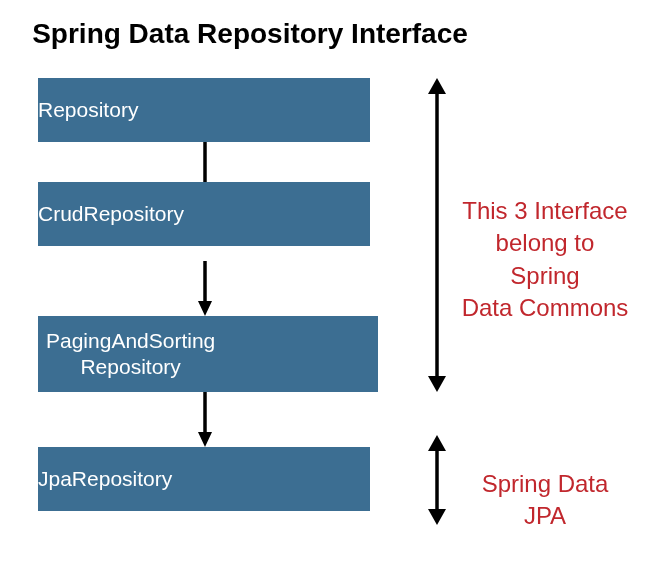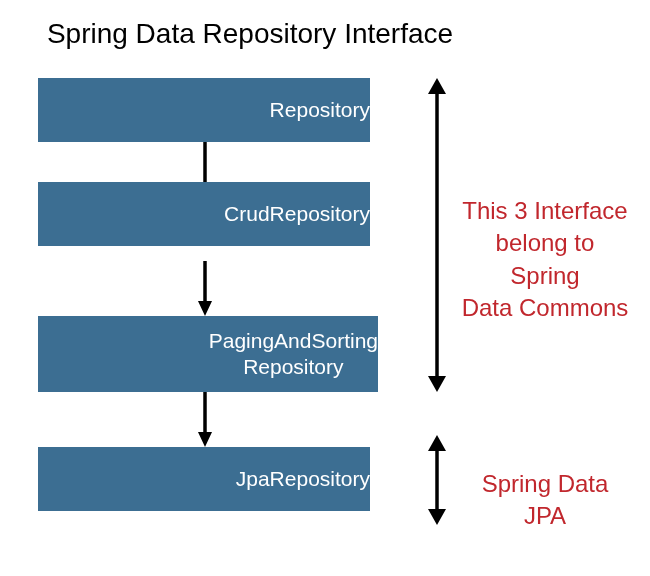--- a/index.html
+++ b/index.html
@@ -11,35 +11,35 @@
     font-family: "Myriad Pro", "Segoe UI", Arial, sans-serif;
     position: relative;
   }
   .title {
     position: absolute;
     top: 18px;
     left: 0;
     width: 500px;
     text-align: center;
     font-size: 28px;
-    font-weight: 400;
+    font-weight: 700;
     color: #000;
   }
   .box {
     position: absolute;
     left: 38px;
     width: 332px;
     height: 64px;
     background: #3c6e92;
     color: #ffffff;
     font-size: 21px;
     font-weight: 400;
     display: flex;
     align-items: center;
-    justify-content: flex-end;
+    justify-content: flex-start;
     text-align: center;
     line-height: 1.25;
   }
   .box-tall {
     height: 76px;
   }
   .arrow-down {
     position: absolute;
     left: 198px;
     width: 14px;

